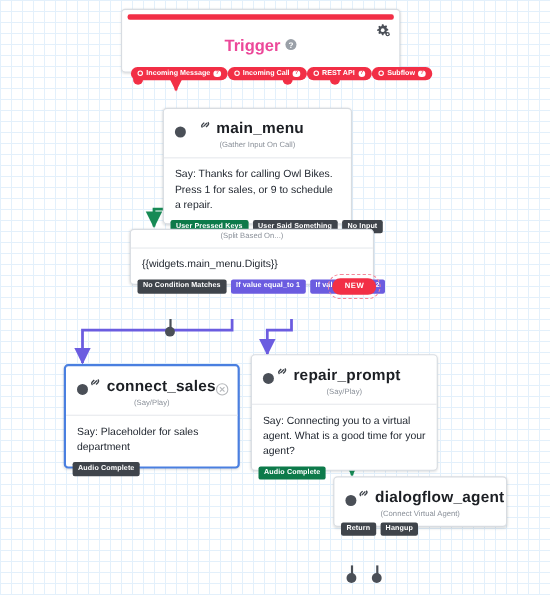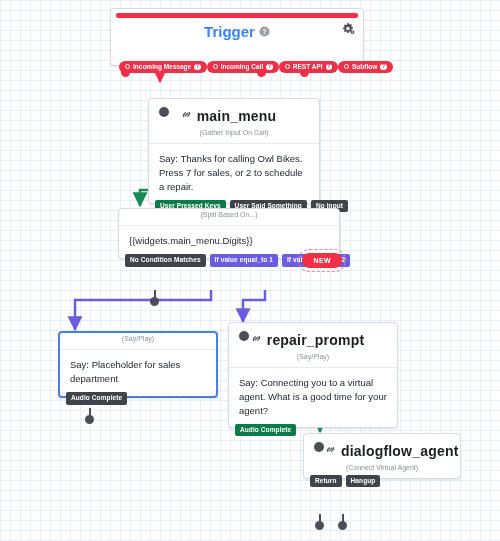--- a/index.html
+++ b/index.html
@@ -19,21 +19,21 @@
   .node {
     position: absolute;
     background: #fff;
     border: 1px solid #d8dce1;
     border-radius: 4px;
     box-shadow: 0 1px 2px rgba(20,30,45,.12);
   }
   .node.selected { border: 2px solid #4a7fe0; }
   .node-topbar { height: 5px; background: #f22f46; border-radius: 2px; margin: 4px 5px 0 5px; }
 
-  .node-head { display: flex; align-items: flex-start; padding: 8px 22px 2px 10px; position: relative; }
+  .node-head { display: flex; align-items: flex-end; padding: 8px 22px 2px 10px; position: relative; }
   .port-in { width: 10px; height: 10px; border-radius: 50%; background: #4a4f57; flex: 0 0 auto; }
   .node-title-wrap { flex: 1; text-align: center; display: flex; align-items: center; justify-content: center; gap: 4px; }
   .node-title { font-size: 14px; font-weight: bold; color: #1c1f24; letter-spacing: .2px; }
   .close-btn { width: 12px; height: 12px; flex: 0 0 auto; opacity: .45; }
   .node-sub { text-align: center; font-size: 7px; color: #8a9099; padding: 2px 0 7px 0; }
   .node-body { border-top: 1px solid #e6e9ed; padding: 8px 10px 10px 10px; font-size: 9.5px; color: #222831; line-height: 1.45; }
   .node-body.center { }
   .node-body.bold { font-weight: bold; }
 
   .ports { position: absolute; bottom: -9px; left: 6px; display: flex; gap: 4px; }
@@ -41,22 +41,22 @@
     font-size: 6.5px; color: #fff; background: #3f444b;
     padding: 3px 5px; border-radius: 2px; white-space: nowrap; line-height: 1;
     font-weight: bold; letter-spacing: .1px;
   }
   .port.green { background: #0d7a4a; }
   .port.purple { background: #6b5ce0; }
 
   
   #trigger { left: 110px; top: 8px; width: 254px; height: 58px; }
   #trigger .title {
-    text-align: center; font-size: 15px; color: #3b82f6; font-weight: bold;
-    padding-top: 5px; display: flex; align-items: center; justify-content: center; gap: 4px;
+    text-align: center; font-size: 15px; color: #ec4899; font-weight: bold;
+    padding-top: 15px; display: flex; align-items: center; justify-content: center; gap: 4px;
   }
   .gear { position: absolute; right: 8px; top: 12px; width: 13px; height: 13px; }
   .trigger-ports { position: absolute; bottom: -8px; left: 8px; right: 8px; display: flex; justify-content: space-between; }
   .trig-pill {
     background: #f22f46; color: #fff; border-radius: 9px;
     font-size: 6.5px; font-weight: bold; padding: 3px 6px;
     display: flex; align-items: center; gap: 3px; white-space: nowrap; line-height: 1;
   }
   .radio-o { width: 5px; height: 5px; border: 1px solid #fff; border-radius: 50%; flex:0 0 auto; }
   .qmark { width: 6.5px; height: 6.5px; border-radius: 50%; background: #fff; color: #f22f46;
@@ -172,40 +172,57 @@
         <span>
           <svg width="13" height="13" viewBox="0 0 16 16" fill="none" stroke="#3f444b" stroke-width="1.5">
               <path d="M6 10l4-4M5 11a2.5 2.5 0 010-3.5l2-2M11 5a2.5 2.5 0 010 3.5l-2 2"></path>
             </svg>
         </span>
         <span class="node-title">main_menu</span>
       </span>
       <span style="width:10px"></span>
     </div>
     <div class="node-sub">(Gather Input On Call)</div>
-    <div class="node-body">Say: Thanks for calling Owl Bikes. Press 7 for sales, or 2 to schedule a repair.</div>
+    <div class="node-body">Say: Thanks for calling Owl Bikes. Press 1 for sales, or 9 to schedule a repair.</div>
     <div class="ports">
       <span class="port green">User Pressed Keys</span>
       <span class="port">User Said Something</span>
       <span class="port">No Input</span>
     </div>
   </div>
 
   <div class="node" style="left:118px; top:208px; width:222px;">
     <div class="node-sub">(Split Based On...)</div>
     <div class="node-body center">{{widgets.main_menu.Digits}}</div>
     <div class="ports">
       <span class="port">No Condition Matches</span>
       <span class="port purple">If value equal_to 1</span>
       <span class="port purple">If value equal_to 2</span>
     </div>
     <span class="new-badge" style="right:-3px; bottom:-10px;">NEW</span>
   </div>
 
   <div class="node selected" style="left:58px; top:331px; width:160px;">
+    <div class="node-head">
+      <span class="port-in"></span>
+      <span class="node-title-wrap">
+        <span>
+          <svg width="13" height="13" viewBox="0 0 16 16" fill="none" stroke="#3f444b" stroke-width="1.5">
+              <path d="M6 10l4-4M5 11a2.5 2.5 0 010-3.5l2-2M11 5a2.5 2.5 0 010 3.5l-2 2"></path>
+            </svg>
+        </span>
+        <span class="node-title">connect_sales</span>
+      </span>
+      <span class="close-btn">
+        <svg width="12" height="12" viewBox="0 0 14 14" fill="none" stroke="#5c6169" stroke-width="1.2">
+            <circle cx="7" cy="7" r="6"></circle>
+            <path d="M4.6 4.6l4.8 4.8M9.4 4.6l-4.8 4.8"></path>
+          </svg>
+      </span>
+    </div>
     <div class="node-sub">(Say/Play)</div>
     <div class="node-body">Say: Placeholder for sales department</div>
     <div class="ports">
       <span class="port">Audio Complete</span>
     </div>
   </div>
 
   <div class="node" style="left:228px; top:322px; width:170px;">
     <div class="node-head">
       <span class="port-in"></span>

